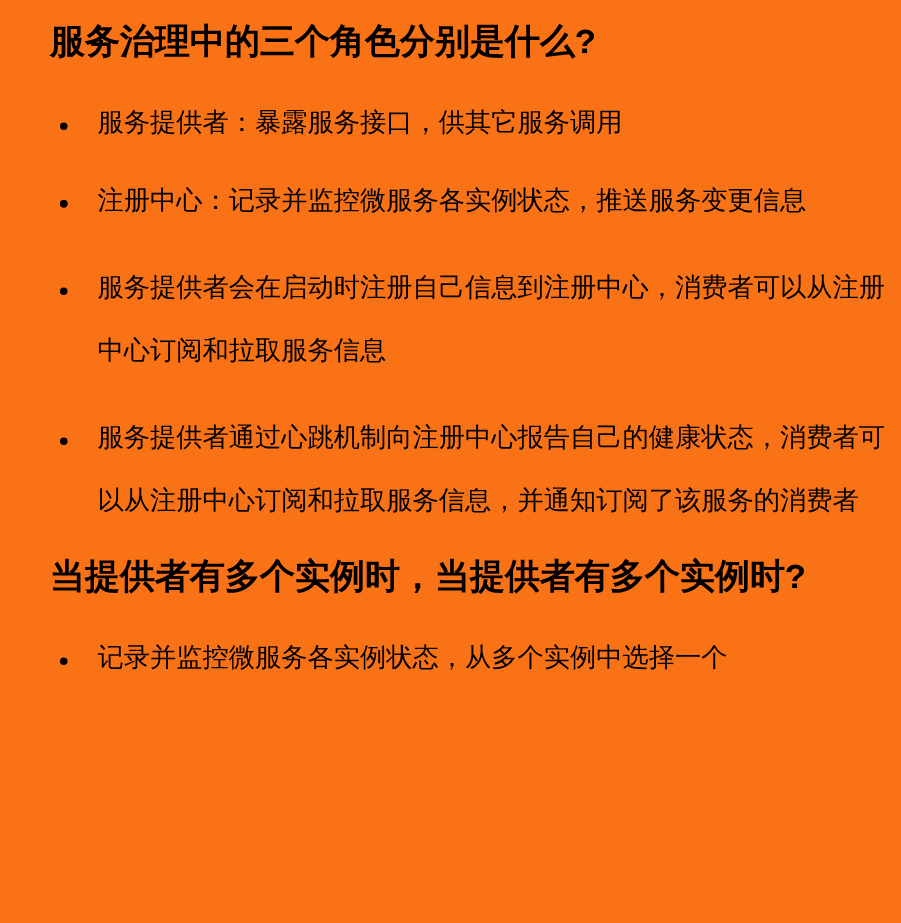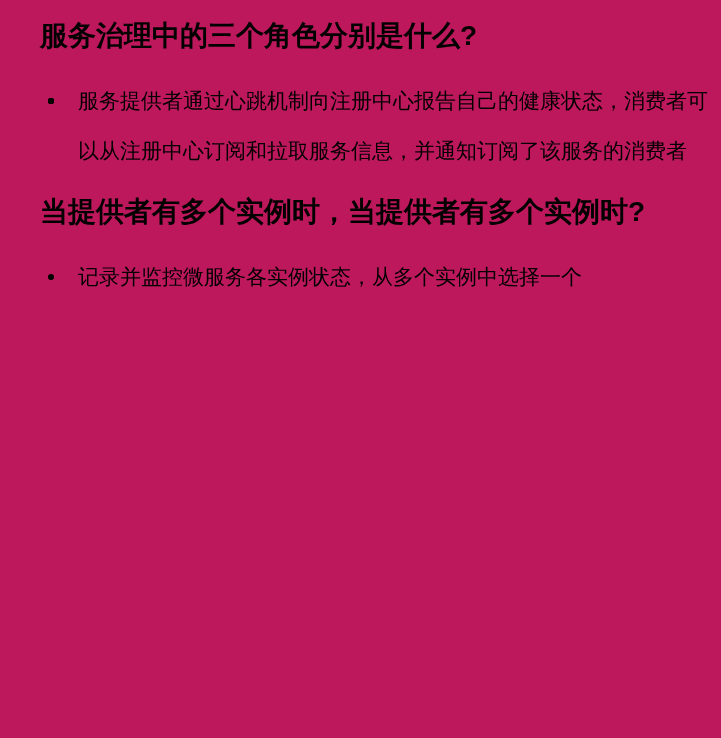--- a/index.html
+++ b/index.html
@@ -4,25 +4,25 @@
 <style>
   html, body {
     margin: 0;
     padding: 0;
     background: #ffffff;
   }
   .page {
     width: 721px;
     height: 738px;
     box-sizing: border-box;
-    background: #be185d;
+    background: #f97316;
     color: #000000;
     padding: 0 5px 0 40px;
     overflow: hidden;
-    font-family: Liberation Sans, sans-serif;
+    font-family: Liberation Mono, monospace;
   }
   .question {
     margin: 16px 0 0 0;
     font-size: 28px;
     line-height: 40px;
     font-weight: 700;
     color: #000000;
   }
   ul.answers {
     list-style: none;
@@ -50,31 +50,39 @@
 </head>
 <body>
 
 <div class="page">
 
   <section>
     <h2 class="question">服务治理中的三个角色分别是什么?</h2>
     <ul class="answers">
       <li>
         <span class="bullet-dot"></span>
+        <span>服务提供者：暴露服务接口，供其它服务调用</span>
       </li>
       <li>
         <span class="bullet-dot"></span>
       </li>
       <li>
         <span class="bullet-dot"></span>
+        <span>注册中心：记录并监控微服务各实例状态，推送服务变更信息</span>
       </li>
     </ul>
   </section>
 
   <section>
+    <ul class="answers">
+      <li>
+        <span class="bullet-dot"></span>
+        <span>服务提供者会在启动时注册自己信息到注册中心，消费者可以从注册中心订阅和拉取服务信息</span>
+      </li>
+    </ul>
   </section>
 
   <section>
     <ul class="answers">
       <li>
         <span class="bullet-dot"></span>
         <span>服务提供者通过心跳机制向注册中心报告自己的健康状态，消费者可以从注册中心订阅和拉取服务信息，并通知订阅了该服务的消费者</span>
       </li>
     </ul>
   </section>

